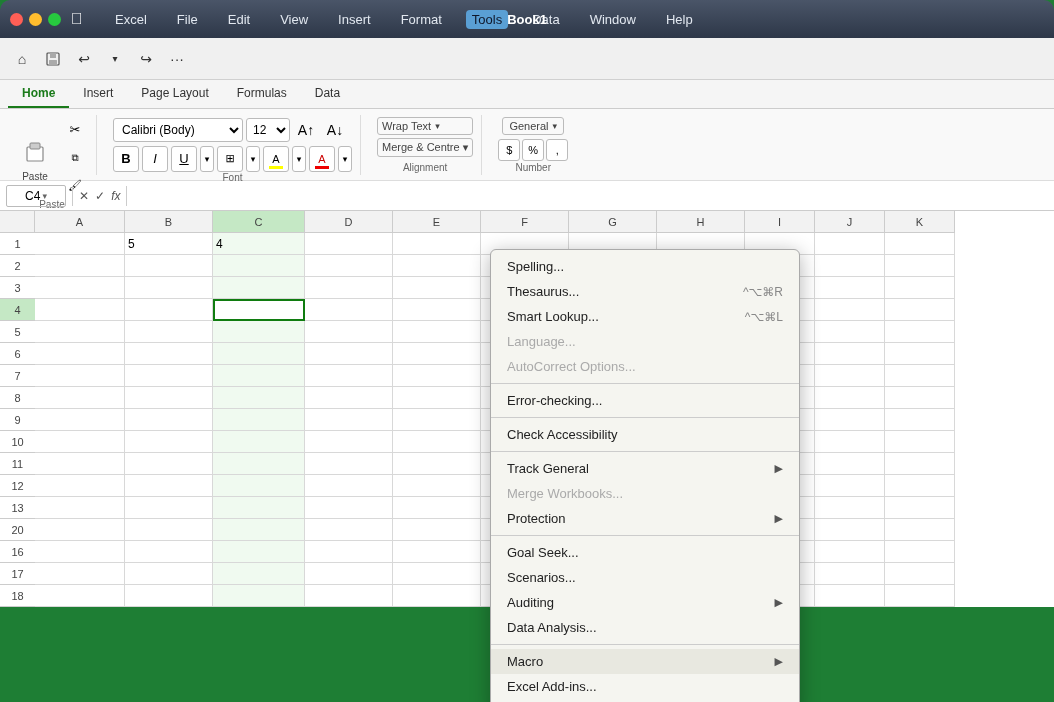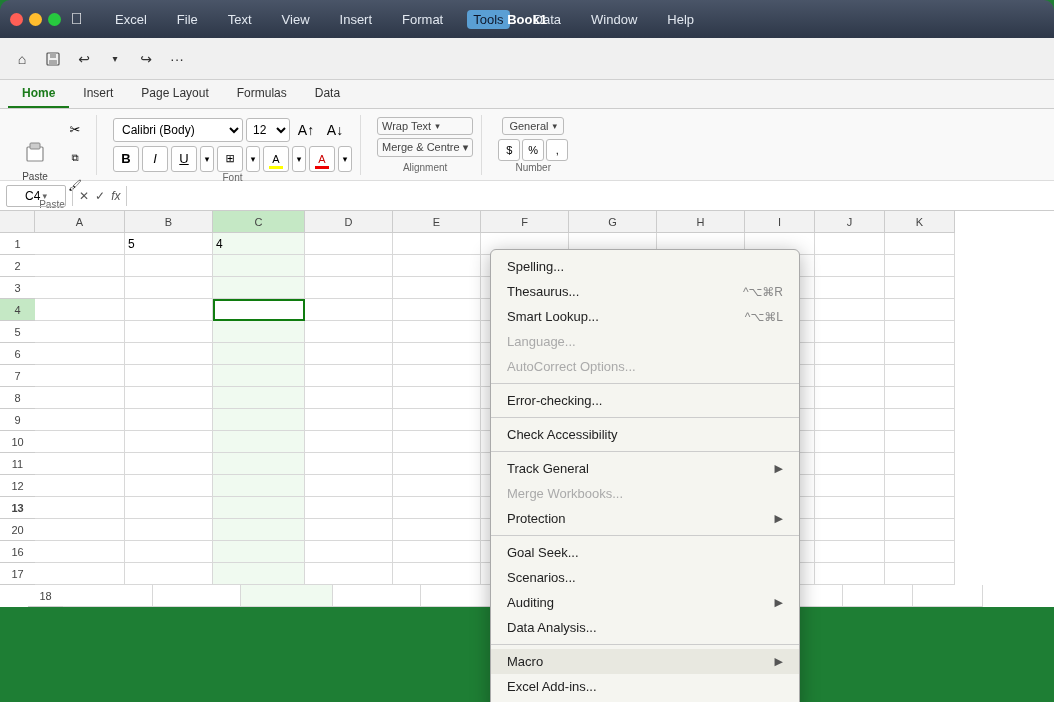--- a/index.html
+++ b/index.html
@@ -305,21 +305,21 @@
   <div class="title-bar">
     <div class="traffic-lights">
       <div class="tl tl-red"></div>
       <div class="tl tl-yellow"></div>
       <div class="tl tl-green"></div>
     </div>
     <div class="title-bar-menu">
       <span class="apple-logo"></span>
       <span class="menu-item-top">Excel</span>
       <span class="menu-item-top">File</span>
-      <span class="menu-item-top">Text</span>
+      <span class="menu-item-top">Edit</span>
       <span class="menu-item-top">View</span>
       <span class="menu-item-top">Insert</span>
       <span class="menu-item-top">Format</span>
       <span class="menu-item-top active">Tools</span>
       <span class="menu-item-top">Data</span>
       <span class="menu-item-top">Window</span>
       <span class="menu-item-top">Help</span>
     </div>
     <div class="title-bar-title">Book1</div>
   </div>
@@ -626,21 +626,21 @@
             <div class="cell" style="width: 92px; background: rgb(240, 250, 240);"></div>
             <div class="cell" style="width: 88px;"></div>
             <div class="cell" style="width: 88px;"></div>
             <div class="cell" style="width: 88px;"></div>
             <div class="cell" style="width: 88px;"></div>
             <div class="cell" style="width: 88px;"></div>
             <div class="cell" style="width: 70px;"></div>
             <div class="cell" style="width: 70px;"></div>
             <div class="cell" style="width: 70px;"></div>
           </div>
-          <div style="display: flex; font-weight: bold;">
+          <div style="display: flex;">
             <div class="row-header" style="width: 35px; flex-shrink: 0;">13</div>
             <div class="cell" style="width: 90px;"></div>
             <div class="cell" style="width: 88px;"></div>
             <div class="cell" style="width: 92px; background: rgb(240, 250, 240);"></div>
             <div class="cell" style="width: 88px;"></div>
             <div class="cell" style="width: 88px;"></div>
             <div class="cell" style="width: 88px;"></div>
             <div class="cell" style="width: 88px;"></div>
             <div class="cell" style="width: 88px;"></div>
             <div class="cell" style="width: 70px;"></div>
@@ -682,21 +682,21 @@
             <div class="cell" style="width: 92px; background: rgb(240, 250, 240);"></div>
             <div class="cell" style="width: 88px;"></div>
             <div class="cell" style="width: 88px;"></div>
             <div class="cell" style="width: 88px;"></div>
             <div class="cell" style="width: 88px;"></div>
             <div class="cell" style="width: 88px;"></div>
             <div class="cell" style="width: 70px;"></div>
             <div class="cell" style="width: 70px;"></div>
             <div class="cell" style="width: 70px;"></div>
           </div>
-          <div style="display: flex; margin-left: 28px;">
+          <div style="display: flex;">
             <div class="row-header" style="width: 35px; flex-shrink: 0;">18</div>
             <div class="cell" style="width: 90px;"></div>
             <div class="cell" style="width: 88px;"></div>
             <div class="cell" style="width: 92px; background: rgb(240, 250, 240);"></div>
             <div class="cell" style="width: 88px;"></div>
             <div class="cell" style="width: 88px;"></div>
             <div class="cell" style="width: 88px;"></div>
             <div class="cell" style="width: 88px;"></div>
             <div class="cell" style="width: 88px;"></div>
             <div class="cell" style="width: 70px;"></div>

